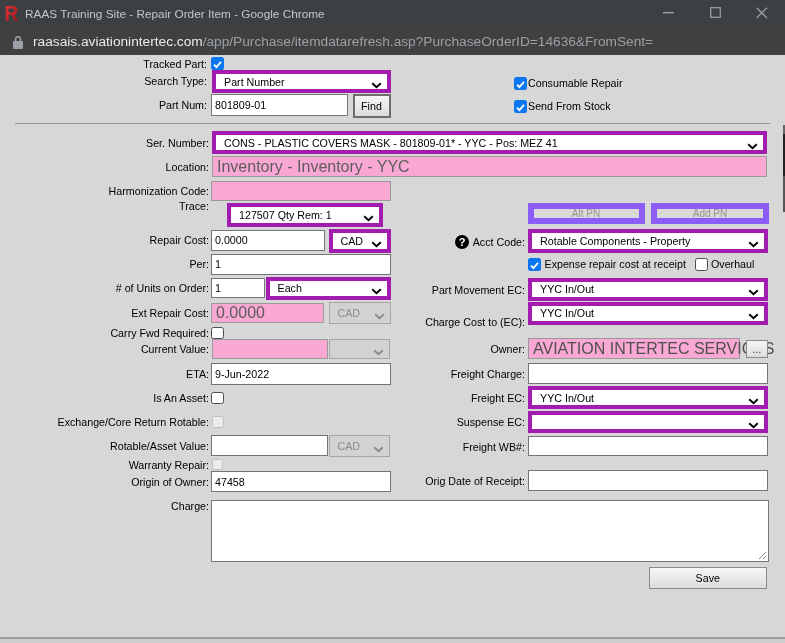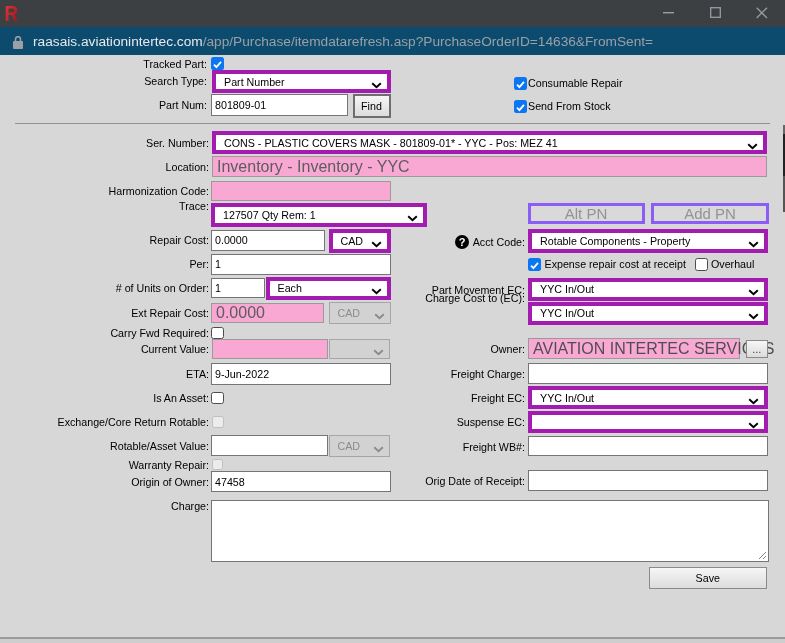--- a/index.html
+++ b/index.html
@@ -1,46 +1,47 @@
 <!DOCTYPE html>
 <html><head>
 <meta charset="utf-8">
 <style>
 html,body{margin:0;padding:0}
 body{width:785px;height:643px;position:relative;overflow:hidden;background:#d7d7d7;font-family:"Liberation Sans",sans-serif}
 #titlebar{position:absolute;left:0;top:0;width:785px;height:27px;background:#3d4043}
 #titletext{position:absolute;left:25px;top:7px;font-size:11.8px;color:#c3c7ca;white-space:nowrap}
-#addrbar{position:absolute;left:0;top:27px;width:785px;height:28px;background:#0c4a6e}
+#addrbar{position:absolute;left:0;top:27px;width:785px;height:28px;background:#404040}
 #urltext{position:absolute;left:33px;top:6.5px;font-size:13.7px;color:#e8eaed;white-space:nowrap}
 #urltext .path{color:#9aa0a6}
 #content{position:absolute;left:0;top:57px;width:785px;height:586px;background:#d7d7d7}
 .lbl{position:absolute;font-size:10.7px;color:#000;white-space:nowrap}
 .inp{position:absolute;background:#fff;border:1px solid #757575;box-sizing:border-box;font-size:10.7px;color:#000;display:flex;align-items:center;padding-left:3px;white-space:nowrap}
 .sel{position:absolute;background:#fff;border:4px solid #a21caf;box-sizing:border-box;font-size:10.7px;color:#000;display:flex;align-items:center;padding-left:8px;white-space:nowrap}
 .ginp{position:absolute;background:#f9a8d4;border:1px solid #9a9a9a;box-sizing:border-box;font-size:16px;color:#5d5d5d;display:flex;align-items:center;padding-left:4px;white-space:nowrap}
 .gsel{position:absolute;background:#d2d2d2;border:1px solid #a6a6a6;box-sizing:border-box;font-size:10.7px;color:#8b8b8b;display:flex;align-items:center;padding-left:8px;white-space:nowrap}
 .ar{position:absolute;right:5px;top:50%;margin-top:-3px}
 .cbon{position:absolute;width:13px;height:13px;background:#0b76f2;border-radius:2.5px}
 .cboff{position:absolute;width:13px;height:13px;background:#fff;border:1.4px solid #4d4d4d;border-radius:2.5px;box-sizing:border-box}
 .cbdis{position:absolute;width:12px;height:12px;background:#ececec;border:1px solid #c0c0c0;border-radius:2.5px;box-sizing:border-box}
 .btn{position:absolute;background:linear-gradient(#f6f6f6,#dcdcdc);border:1px solid #8a8a8a;box-sizing:border-box;font-size:10.7px;color:#000;display:flex;align-items:center;justify-content:center}
-.btnd{position:absolute;background:#d9d9d9;border:3px solid #8b5cf6;box-sizing:border-box;font-size:15px;color:#939393;display:flex;align-items:center;justify-content:center}
+.btnd{position:absolute;background:#d9d9d9;border:6px solid #8b5cf6;box-sizing:border-box;font-size:10px;color:#939393;display:flex;align-items:center;justify-content:center}
 </style>
 </head>
 <body>
 <div id="titlebar">
   <svg style="position:absolute;left:4px;top:4px" width="15" height="18" viewBox="0 0 15 18">
     <defs>
         <linearGradient id="rg" x1="0" y1="0" x2="1" y2="1">
       <stop offset="0" stop-color="#ec3b40"></stop>
           <stop offset="1" stop-color="#9e1015"></stop>
     </linearGradient>
       </defs>
     <text x="0.5" y="16.6" transform="scale(0.85,1)" font-family="Liberation Sans" font-size="22.5" font-weight="bold" fill="url(#rg)">R</text>
   </svg>
+  <div id="titletext">RAAS Training Site - Repair Order Item - Google Chrome</div>
   <svg style="position:absolute;left:663px;top:12px" width="12" height="2">
       <rect width="11" height="1.4" fill="#9b9fa3"></rect>
     </svg>
   <svg style="position:absolute;left:710px;top:7px" width="11" height="11">
       <rect x="0.7" y="0.7" width="9.6" height="9.6" fill="none" stroke="#989ca0" stroke-width="1.3"></rect>
     </svg>
   <svg style="position:absolute;left:756px;top:7px" width="12" height="12">
       <path d="M0.7 0.7 L11 11 M11 0.7 L0.7 11" stroke="#989ca0" stroke-width="1.3"></path>
     </svg>
 </div>
@@ -76,21 +77,21 @@
 
 <div class="lbl" style="right:576px;top:136.5px">Ser. Number:</div>
 <div class="sel" style="left:212px;top:131px;width:555px;height:23px">CONS - PLASTIC COVERS MASK - 801809-01* - YYC - Pos: MEZ 41<span class="ar"><svg width="11" height="7">
         <path d="M1.2 1.2 L5.5 5.3 L9.8 1.2" stroke="#000" stroke-width="1.9" fill="none"></path>
       </svg></span></div>
 <div class="lbl" style="right:576px;top:160.5px">Location:</div>
 <div class="ginp" style="left:212px;top:156px;width:555px;height:21px">Inventory - Inventory - YYC</div>
 <div class="lbl" style="right:576px;top:184.5px">Harmonization Code:</div>
 <div class="ginp" style="left:211px;top:181px;width:180px;height:19.5px"></div>
 <div class="lbl" style="right:576px;top:200px">Trace:</div>
-<div class="sel" style="left:211px;top:203px;width:216px;height:23.5px">127507 Qty Rem: 1<span class="ar"><svg width="11" height="7">
+<div class="sel" style="left:227px;top:203px;width:156px;height:23.5px">127507 Qty Rem: 1<span class="ar"><svg width="11" height="7">
         <path d="M1.2 1.2 L5.5 5.3 L9.8 1.2" stroke="#000" stroke-width="1.9" fill="none"></path>
       </svg></span></div>
 <div class="lbl" style="right:576px;top:234px">Repair Cost:</div>
 <div class="inp" style="left:211px;top:230px;width:114px;height:20.5px">0.0000</div>
 <div class="sel" style="left:328.5px;top:229px;width:62.5px;height:23.5px">CAD<span class="ar"><svg width="11" height="7">
         <path d="M1.2 1.2 L5.5 5.3 L9.8 1.2" stroke="#000" stroke-width="1.9" fill="none"></path>
       </svg></span></div>
 <div class="lbl" style="right:576px;top:258px">Per:</div>
 <div class="inp" style="left:211px;top:253.5px;width:180px;height:21px">1</div>
 <div class="lbl" style="right:576px;top:282px"># of Units on Order:</div>
@@ -144,21 +145,21 @@
 <div class="cbon" style="left:527.5px;top:257.5px"><svg width="13" height="13" viewBox="0 0 13 13">
       <path d="M3 6.7 L5.4 9.1 L10 3.9" stroke="#fff" stroke-width="1.8" fill="none"></path>
     </svg></div>
 <div class="lbl" style="left:544.5px;top:258px">Expense repair cost at receipt</div>
 <div class="cboff" style="left:695px;top:257.5px"></div>
 <div class="lbl" style="left:711px;top:258px">Overhaul</div>
 <div class="lbl" style="right:260px;top:284px">Part Movement EC:</div>
 <div class="sel" style="left:528px;top:277.5px;width:240px;height:23px">YYC In/Out<span class="ar"><svg width="11" height="7">
         <path d="M1.2 1.2 L5.5 5.3 L9.8 1.2" stroke="#000" stroke-width="1.9" fill="none"></path>
       </svg></span></div>
-<div class="lbl" style="right:260px;top:292px">Charge Cost to (EC):</div>
+<div class="lbl" style="right:260px;top:316px">Charge Cost to (EC):</div>
 <div class="sel" style="left:528px;top:301.5px;width:240px;height:23px">YYC In/Out<span class="ar"><svg width="11" height="7">
         <path d="M1.2 1.2 L5.5 5.3 L9.8 1.2" stroke="#000" stroke-width="1.9" fill="none"></path>
       </svg></span></div>
 <div class="lbl" style="right:260px;top:343px">Owner:</div>
 <div class="ginp" style="left:528px;top:338px;width:212px;height:21px;color:#4f4f4f">AVIATION INTERTEC SERVICES</div>
 <div class="btn" style="left:746px;top:339.5px;width:21.5px;height:18px;font-size:11px;color:#444">...</div>
 <div class="lbl" style="right:260px;top:367.5px">Freight Charge:</div>
 <div class="inp" style="left:528px;top:362.5px;width:240px;height:21.5px"></div>
 <div class="lbl" style="right:260px;top:391.5px">Freight EC:</div>
 <div class="sel" style="left:528px;top:386px;width:240px;height:23px">YYC In/Out<span class="ar"><svg width="11" height="7">

